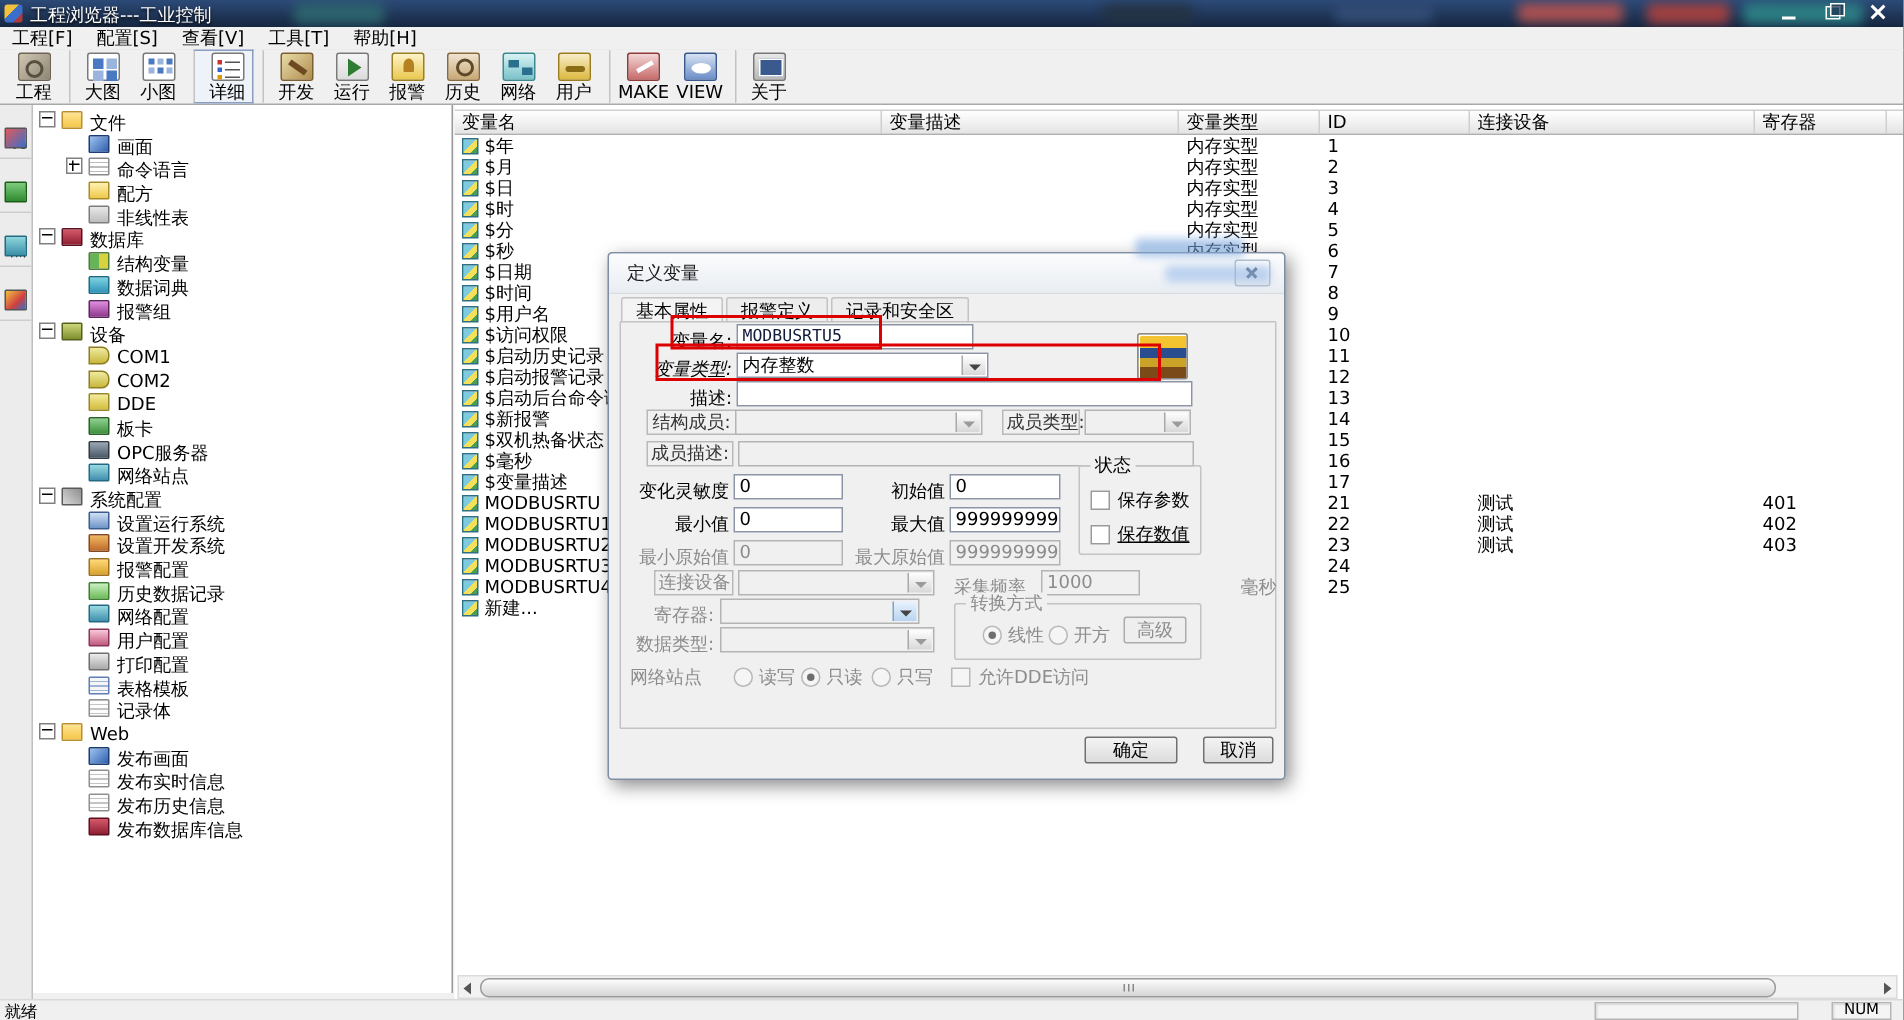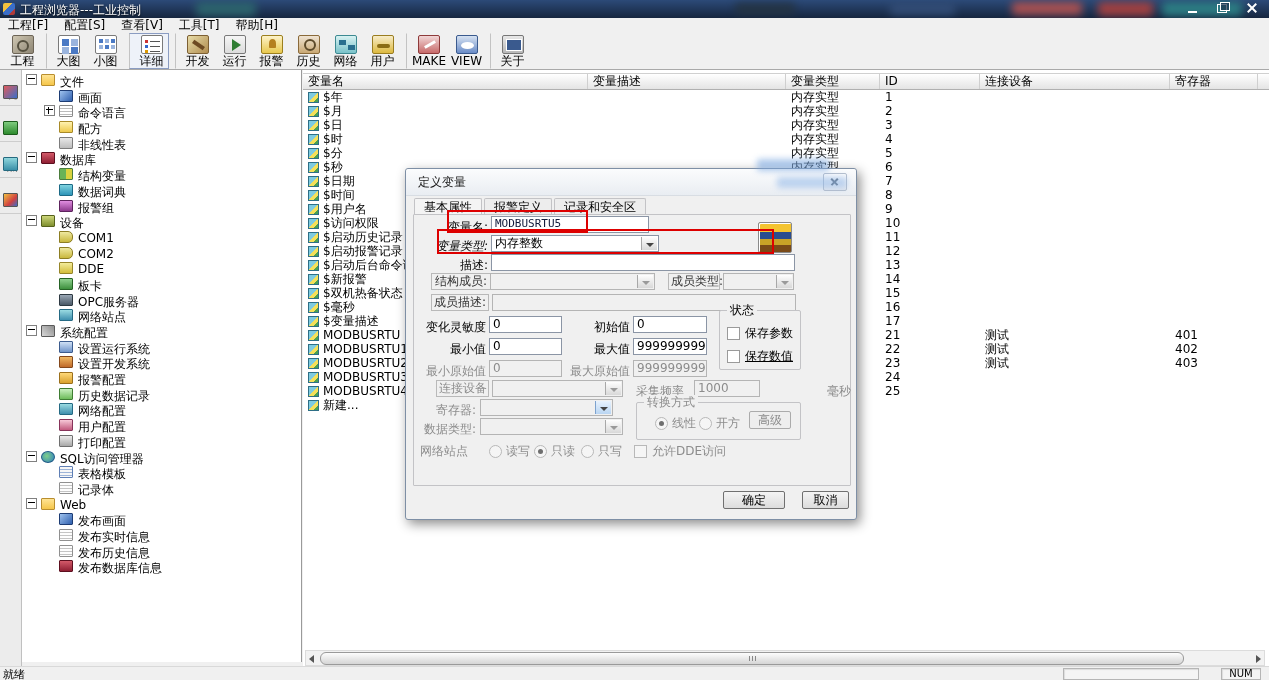--- a/index.html
+++ b/index.html
@@ -458,25 +458,20 @@
         <span class="nicon ni-usercfg"></span>
         <span>用户配置</span>
       </div>
 
       <div class="trow lvl-1">
         <span class="expander exp-none"></span>
         <span class="nicon ni-printcfg"></span>
         <span>打印配置</span>
       </div>
 
-      <div class="trow lvl-0">
-        <span class="expander exp-minus"></span>
-        <span class="nicon ni-sql"></span>
-        <span>SQL访问管理器</span>
-      </div>
 
       <div class="trow lvl-1">
         <span class="expander exp-none"></span>
         <span class="nicon ni-tabletpl"></span>
         <span>表格模板</span>
       </div>
 
       <div class="trow lvl-1">
         <span class="expander exp-none"></span>
         <span class="nicon ni-recordbody"></span>

